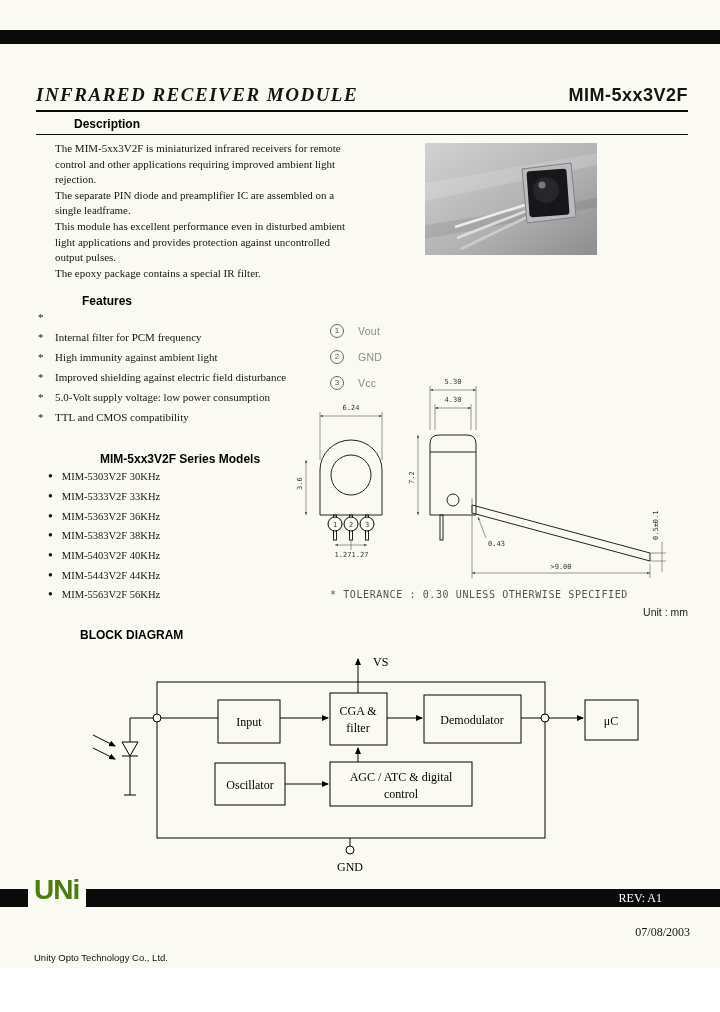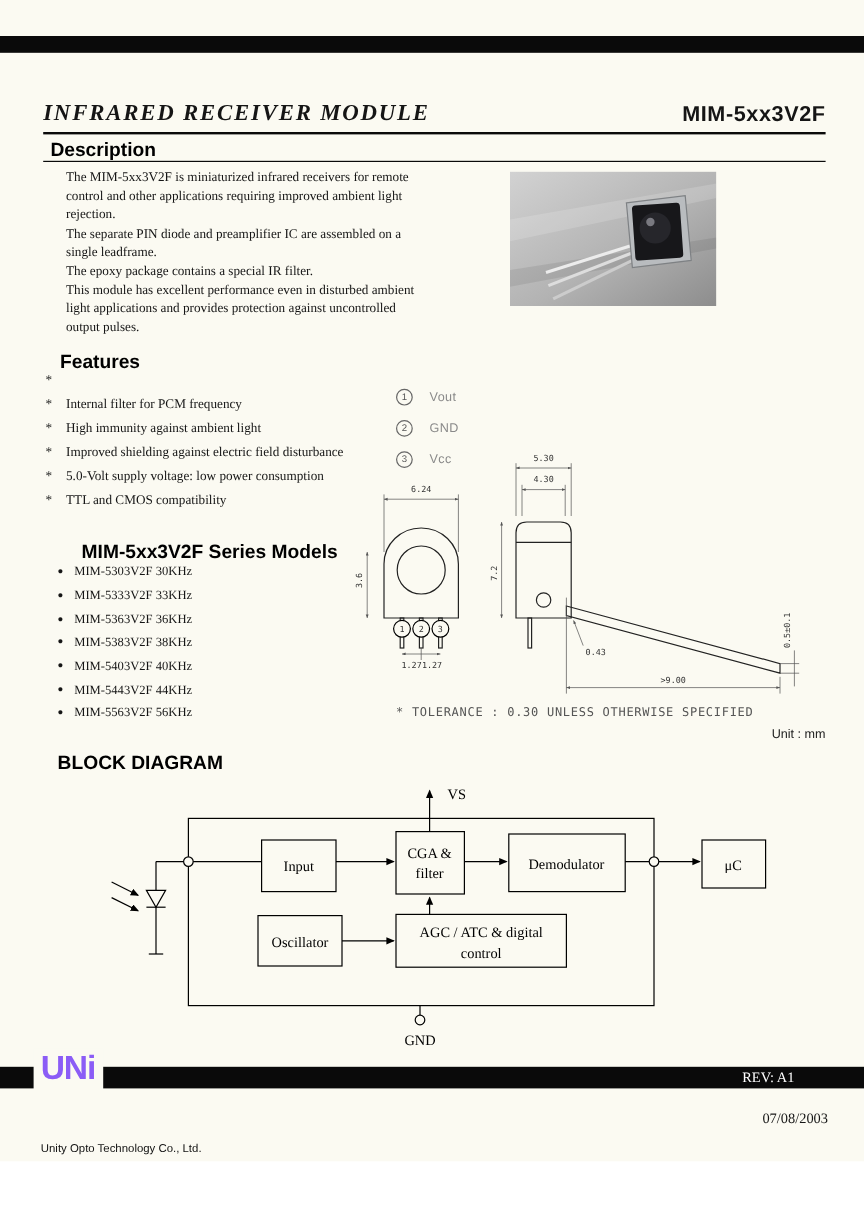--- a/index.html
+++ b/index.html
@@ -9,21 +9,21 @@
   .abs{position:absolute;}
   .bar{position:absolute;left:0;width:720px;background:#0a0a0a;}
   .rule{position:absolute;background:#0a0a0a;}
 
   .title{position:absolute;left:36px;top:84px;font-style:italic;font-weight:bold;
          font-size:19px;letter-spacing:1.5px;font-family:"Liberation Serif",serif;}
   .part{position:absolute;right:32px;top:85px;font-weight:bold;font-size:18px;
         letter-spacing:.5px;font-family:"Liberation Sans",sans-serif;}
 
   .h2{position:absolute;font-family:"Liberation Sans",sans-serif;font-weight:bold;
-      font-size:16px;color:#000;}
+      font-size:12px;color:#000;margin-left:32px;}
 
   .desc-text{position:absolute;left:55px;top:141px;width:305px;font-size:11px;line-height:15.6px;}
   .desc-text p{margin:0;}
 
   .feat-list{position:absolute;left:38px;top:311px;}
   .feat{display:flex;height:20px;font-size:11px;}
   .feat .ast{width:17px;}
 
   .pin-legend{position:absolute;left:330px;top:318px;}
   .pin-row{display:flex;align-items:center;height:26px;}
@@ -35,21 +35,21 @@
   .model{height:19.7px;font-size:10.5px;display:flex;align-items:center;}
   .model .dot{font-size:8px;margin-right:9px;position:relative;top:-1px;}
 
   .tol{position:absolute;left:330px;top:589px;font:10px "DejaVu Sans Mono",monospace;
        color:#555;letter-spacing:.6px;}
   .unit{position:absolute;right:32px;top:606px;font:10.5px "Liberation Sans",sans-serif;color:#222;}
 
   .footer-bar{top:889px;height:18px;}
   .logo-wrap{position:absolute;left:28px;top:874px;background:#fbfaf2;padding:0 7px 2px 6px;}
   .logo{font-family:"Liberation Sans",sans-serif;font-weight:bold;font-size:28px;
-        letter-spacing:-1px;color:#8b5cf6;}
+        letter-spacing:-1px;color:#4d7c0f;}
   .company{position:absolute;left:34px;top:908px;font:9.5px "Liberation Sans",sans-serif;color:#111;margin-top:44px;}
   .rev{position:absolute;right:58px;top:891px;color:#fff;font-size:12px;}
   .date{position:absolute;right:30px;top:925px;font-size:12px;}
 
   
   .ln{stroke:#000;stroke-width:1;fill:none;}
   .box{fill:#fbfaf2;stroke:#000;stroke-width:1;}
   .node{fill:#fbfaf2;stroke:#000;stroke-width:1;}
   .t{font-family:"Liberation Serif",serif;font-size:12px;fill:#000;}
   .tc{text-anchor:middle;}
@@ -66,22 +66,22 @@
 
   <div class="title">INFRARED RECEIVER MODULE</div>
   <div class="part">MIM-5xx3V2F</div>
   <div class="rule" style="left:36px;top:110px;width:652px;height:2px;"></div>
 
   <div class="h2" style="left:42px;top:117px;">Description</div>
   <div class="rule" style="left:36px;top:134px;width:652px;height:1px;"></div>
   <div class="desc-text">
     <p>The MIM-5xx3V2F is miniaturized infrared receivers for remote control and other applications requiring improved ambient light rejection.</p>
     <p>The separate PIN diode and preamplifier IC are assembled on a single leadframe.</p>
+    <p>This module has excellent performance even in disturbed ambient light applications and provides protection against uncontrolled output pulses.</p>
     <p>The epoxy package contains a special IR filter.</p>
-    <p>This module has excellent performance even in disturbed ambient light applications and provides protection against uncontrolled output pulses.</p>
   </div>
 
   <svg class="abs" style="left:425px;top:143px;" width="172" height="112" viewBox="0 0 172 112">
     <defs>
       <linearGradient id="phbg" x1="0" y1="0" x2="1" y2="1">
         <stop offset="0" stop-color="#d2d2d2"></stop>
         <stop offset="0.55" stop-color="#b3b3b3"></stop>
         <stop offset="1" stop-color="#8d8d8d"></stop>
       </linearGradient>
     </defs>

